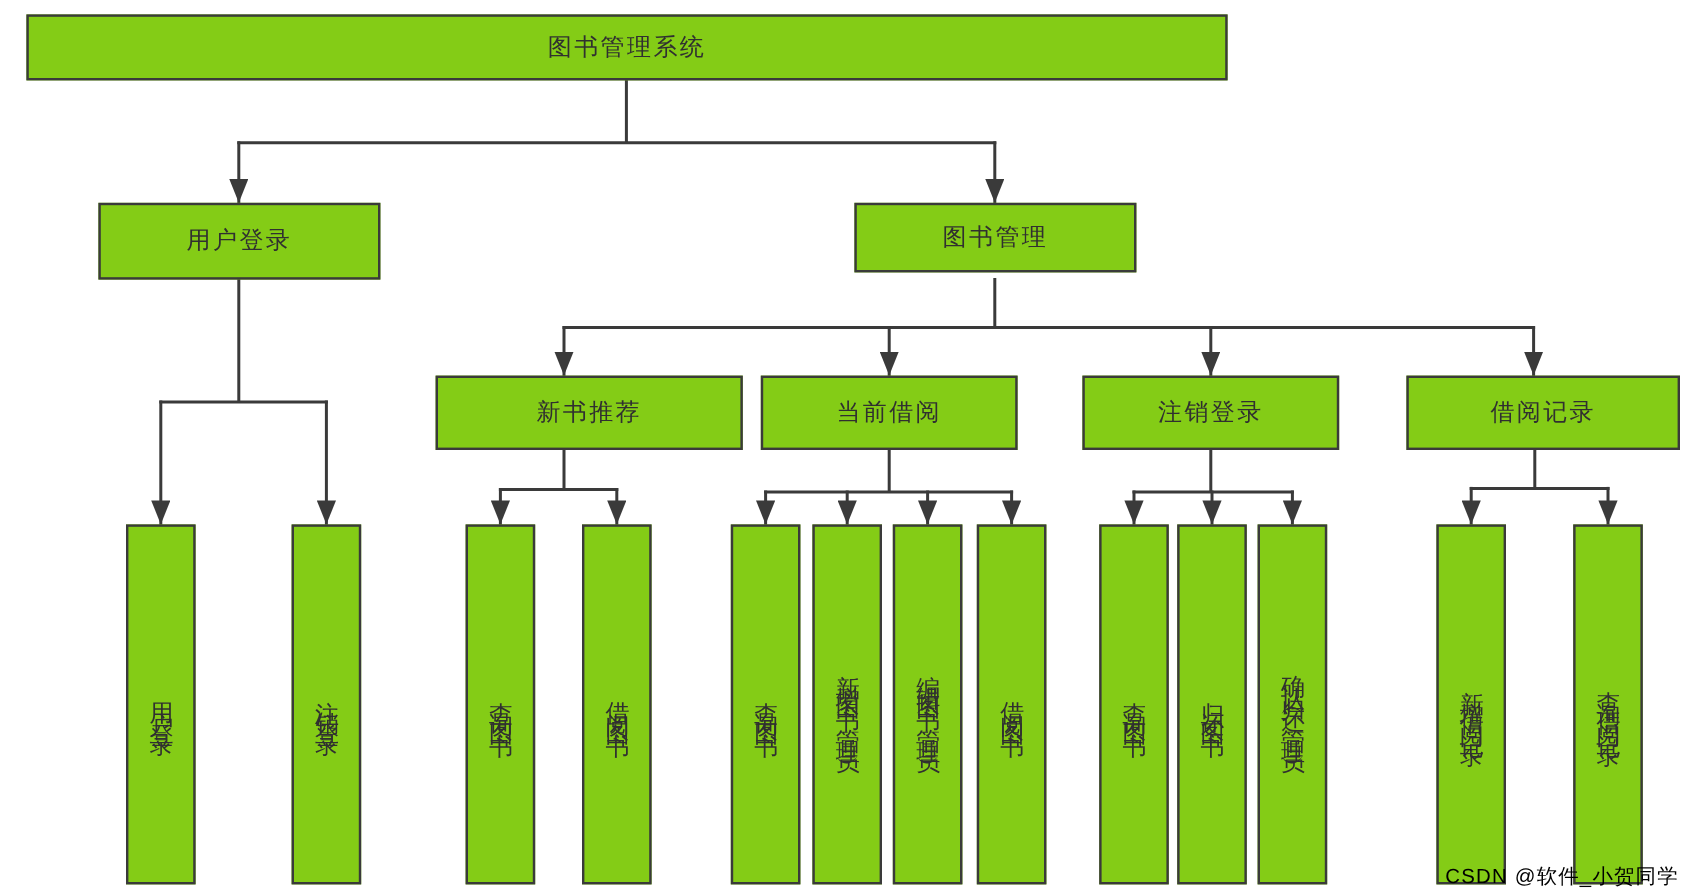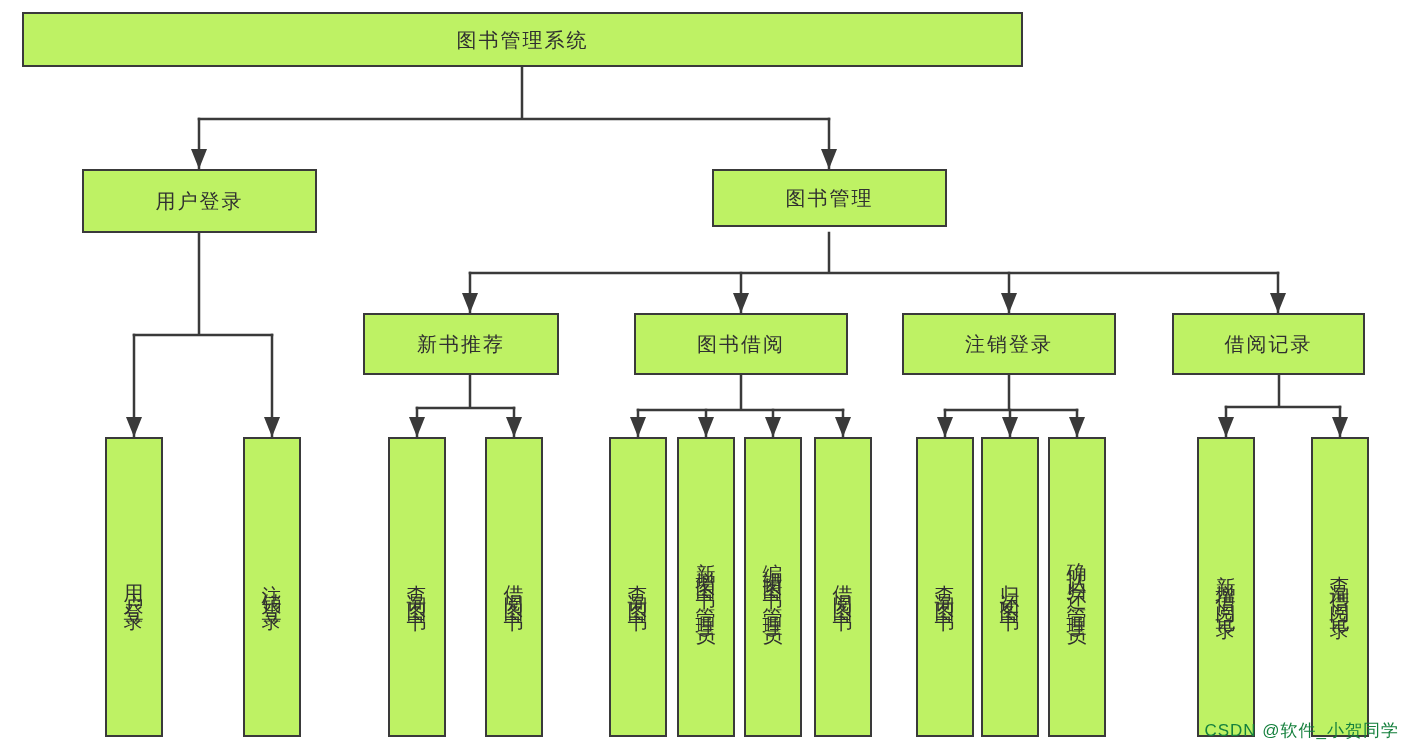--- a/index.html
+++ b/index.html
@@ -7,39 +7,39 @@
     position:relative;
     width:1405px;height:747px;
     background:#fff;
     font-family:"Liberation Sans","DejaVu Sans",sans-serif;
     overflow:hidden;
   }
   #wires{position:absolute;left:0;top:0;width:1405px;height:747px;}
   .box{
     position:absolute;
     box-sizing:border-box;
-    background:#bef264;
+    background:#84cc16;
     border:2.5px solid #3a3a3a;
     display:flex;align-items:center;justify-content:center;
     color:#303030;
     font-size:20px;
     line-height:1;
   }
   .box.h span{letter-spacing:2px;white-space:nowrap;}
   .box.v span{
     writing-mode:vertical-rl;
     text-orientation:mixed;
     letter-spacing:9px;
     white-space:nowrap;
   }
   #watermark{
     position:absolute;
     right:6px;bottom:5px;
     font-size:17px;
-    color:#15803d;
+    color:#000000;
     letter-spacing:1px;
   }
 </style>
 </head>
 <body>
 
 <div id="canvas">
 
   <svg id="wires" viewBox="0 0 1405 747" xmlns="http://www.w3.org/2000/svg">
     <defs>
@@ -88,30 +88,30 @@
     <span>图书管理系统</span>
   </div>
 
   <div class="box h" style="left:82px;top:169px;width:235px;height:64px">
     <span>用户登录</span>
   </div>
   <div class="box h" style="left:712px;top:169px;width:235px;height:58px">
     <span>图书管理</span>
   </div>
 
-  <div class="box h" style="left:363px;top:313px;width:196px;height:62px">
+  <div class="box h" style="left:363px;top:313px;width:256px;height:62px">
     <span>新书推荐</span>
   </div>
   <div class="box h" style="left:634px;top:313px;width:214px;height:62px">
-    <span>图书借阅</span>
+    <span>当前借阅</span>
   </div>
   <div class="box h" style="left:902px;top:313px;width:214px;height:62px">
     <span>注销登录</span>
   </div>
-  <div class="box h" style="left:1172px;top:313px;width:193px;height:62px">
+  <div class="box h" style="left:1172px;top:313px;width:228px;height:62px">
     <span>借阅记录</span>
   </div>
 
   <div class="box v" style="left:105px;top:437px;width:58px;height:300px">
     <span>用户登录</span>
   </div>
   <div class="box v" style="left:243px;top:437px;width:58px;height:300px">
     <span>注销登录</span>
   </div>
 

